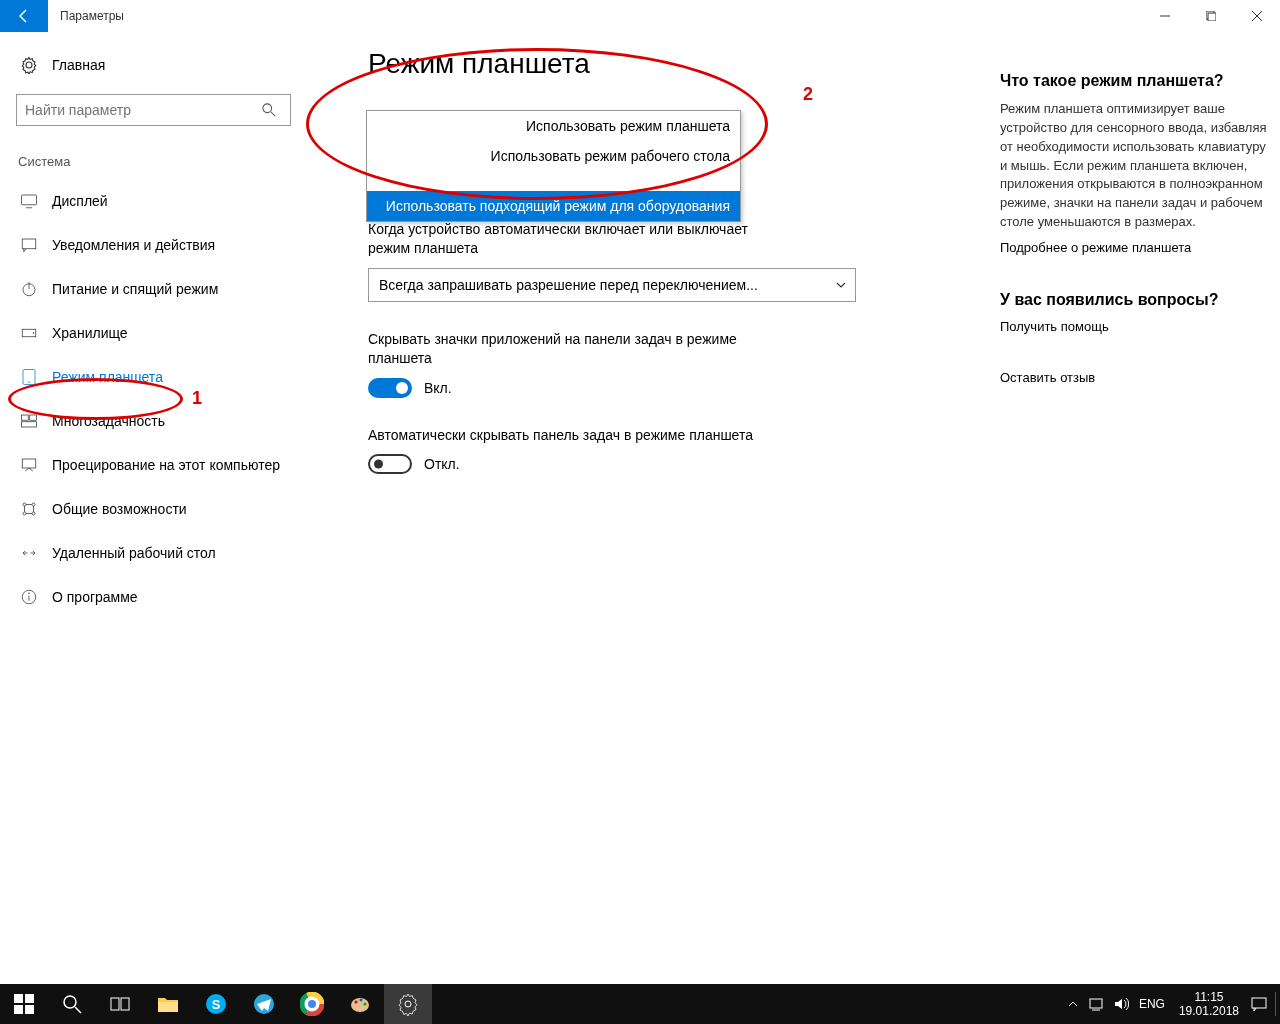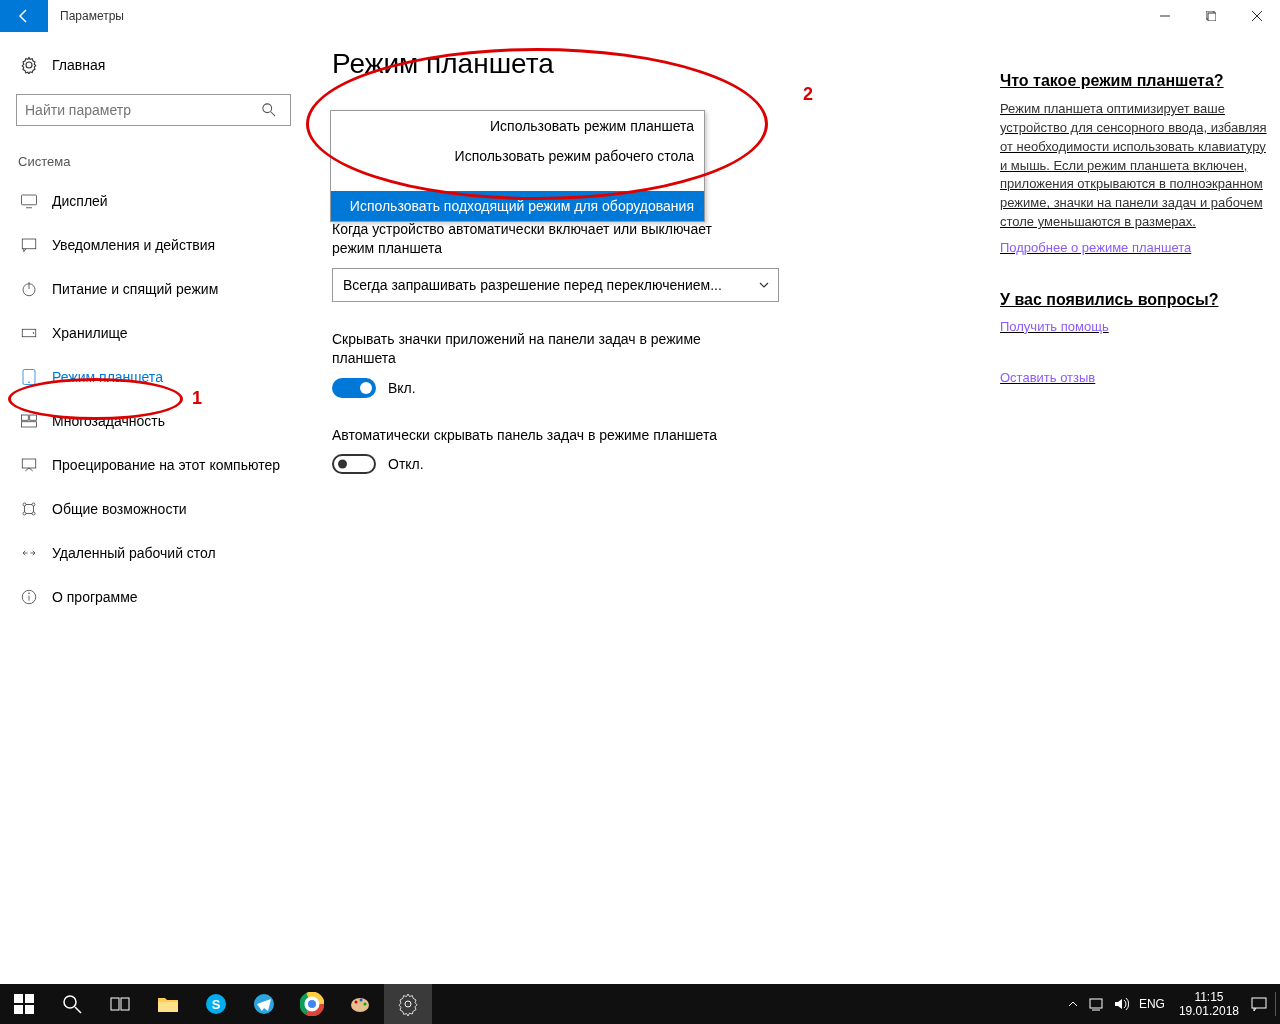--- a/index.html
+++ b/index.html
@@ -4,55 +4,55 @@
 <style>
   * { box-sizing: border-box; margin: 0; padding: 0; font-family: "Segoe UI", Tahoma, sans-serif; }
   html, body { width: 1280px; height: 1024px; background: #fff; color: #000; overflow: hidden; position: relative; }
   
   .titlebar { height: 32px; display: flex; align-items: center; }
   .back-btn { width: 48px; height: 32px; background: #0078d7; color: #fff; display: flex; align-items: center; justify-content: center; }
   .title-text { padding-left: 12px; font-size: 12px; color: #333; }
   .window-controls { margin-left: auto; display: flex; }
   .win-ctrl { width: 46px; height: 32px; display: flex; align-items: center; justify-content: center; color: #333; }
   
-  .content { display: flex; height: calc(100% - 32px - 40px); }
+  .content { display: flex; height: calc(100% - 32px - 40px); gap: 36px; }
   .sidebar { width: 300px; padding: 16px 16px 0 16px; }
   .home-row { display: flex; align-items: center; padding: 8px 4px; margin-bottom: 12px; }
   .home-row .icon { width: 18px; display: flex; align-items: center; justify-content: center; margin-right: 14px; color: #333; }
   .search-box { width: 275px; height: 32px; border: 1px solid #999; padding: 0 28px 0 8px; font-size: 14px; color: #666; outline: none; position: relative; }
   .search-wrap { position: relative; margin-bottom: 28px; }
   .search-icon { position: absolute; right: 8px; top: 50%; transform: translateY(-50%); color: #555; }
   .group-title { font-size: 13px; color: #555; margin-bottom: 10px; padding-left: 2px; }
   .nav-item { display: flex; align-items: center; height: 44px; padding: 0 4px; cursor: pointer; }
   .nav-item.active { color: #0078d7; }
   .nav-item .icon { width: 18px; display: flex; align-items: center; justify-content: center; margin-right: 14px; }
   .nav-item span.label { font-size: 14px; }
   
   .main { flex: 1; padding: 16px 24px 0 32px; position: relative; }
   .page-title { font-size: 28px; font-weight: 400; margin-bottom: 20px; }
   .dropdown-open { width: 375px; border: 1px solid #999; box-shadow: 2px 2px 4px rgba(0,0,0,0.2); position: absolute; top: 78px; left: 30px; background: #fff; z-index: 5; }
   .dd-item { padding: 7px 10px; font-size: 14px; text-align: right; }
   .dd-item.selected { background: #0078d7; color: #fff; margin-top: 20px; }
   .after-dd { margin-top: 140px; }
   .setting-label { font-size: 14px; margin-bottom: 10px; max-width: 420px; line-height: 1.35; }
-  .select-collapsed { width: 447px; height: 34px; border: 1px solid #999; display: flex; align-items: center; justify-content: space-between; padding: 0 8px 0 10px; font-size: 14px; margin-bottom: 28px; }
+  .select-collapsed { width: 488px; height: 34px; border: 1px solid #999; display: flex; align-items: center; justify-content: space-between; padding: 0 8px 0 10px; font-size: 14px; margin-bottom: 28px; }
   .chev { color: #333; }
   .toggle-row { display: flex; align-items: center; margin-bottom: 28px; margin-top: 8px; }
   .toggle { width: 44px; height: 20px; border-radius: 10px; position: relative; margin-right: 12px; }
   .toggle.on { background: #0078d7; }
   .toggle.off { background: #fff; border: 2px solid #333; }
   .toggle .knob { width: 12px; height: 12px; border-radius: 50%; background: #fff; position: absolute; top: 50%; transform: translateY(-50%); }
   .toggle.on .knob { right: 4px; }
   .toggle.off .knob { left: 4px; background: #333; width: 9px; height: 9px; }
   .toggle-label { font-size: 14px; }
   
-  .rightpane { width: 280px; padding: 40px 8px 0 0; text-decoration: underline; }
+  .rightpane { width: 280px; padding: 40px 8px 0 0; }
   .rp-heading { font-size: 16px; font-weight: 600; margin-bottom: 10px; }
   .rp-text { font-size: 13px; line-height: 1.45; color: #333; margin-bottom: 8px; }
-  .rp-link { font-size: 13px; color: #8b5cf6; margin-bottom: 36px; display: block; cursor: pointer; }
+  .rp-link { font-size: 13px; color: #000000; margin-bottom: 36px; display: block; cursor: pointer; }
   
   .red-ellipse { position: absolute; border: 3px solid #d00; border-radius: 50%; pointer-events: none; z-index: 10; }
   .ell1 { left: 8px; top: 378px; width: 175px; height: 42px; }
   .ell2 { left: 306px; top: 48px; width: 462px; height: 152px; }
   .anno { position: absolute; color: #d00; font-weight: bold; font-size: 18px; font-family: Arial, sans-serif; z-index: 11; }
   .a1 { left: 192px; top: 388px; }
   .a2 { left: 803px; top: 84px; }
   
   .taskbar { position: absolute; bottom: 0; left: 0; right: 0; height: 40px; background: #101010; display: flex; align-items: center; color: #fff; }
   .tb-left { display: flex; align-items: center; height: 100%; }

